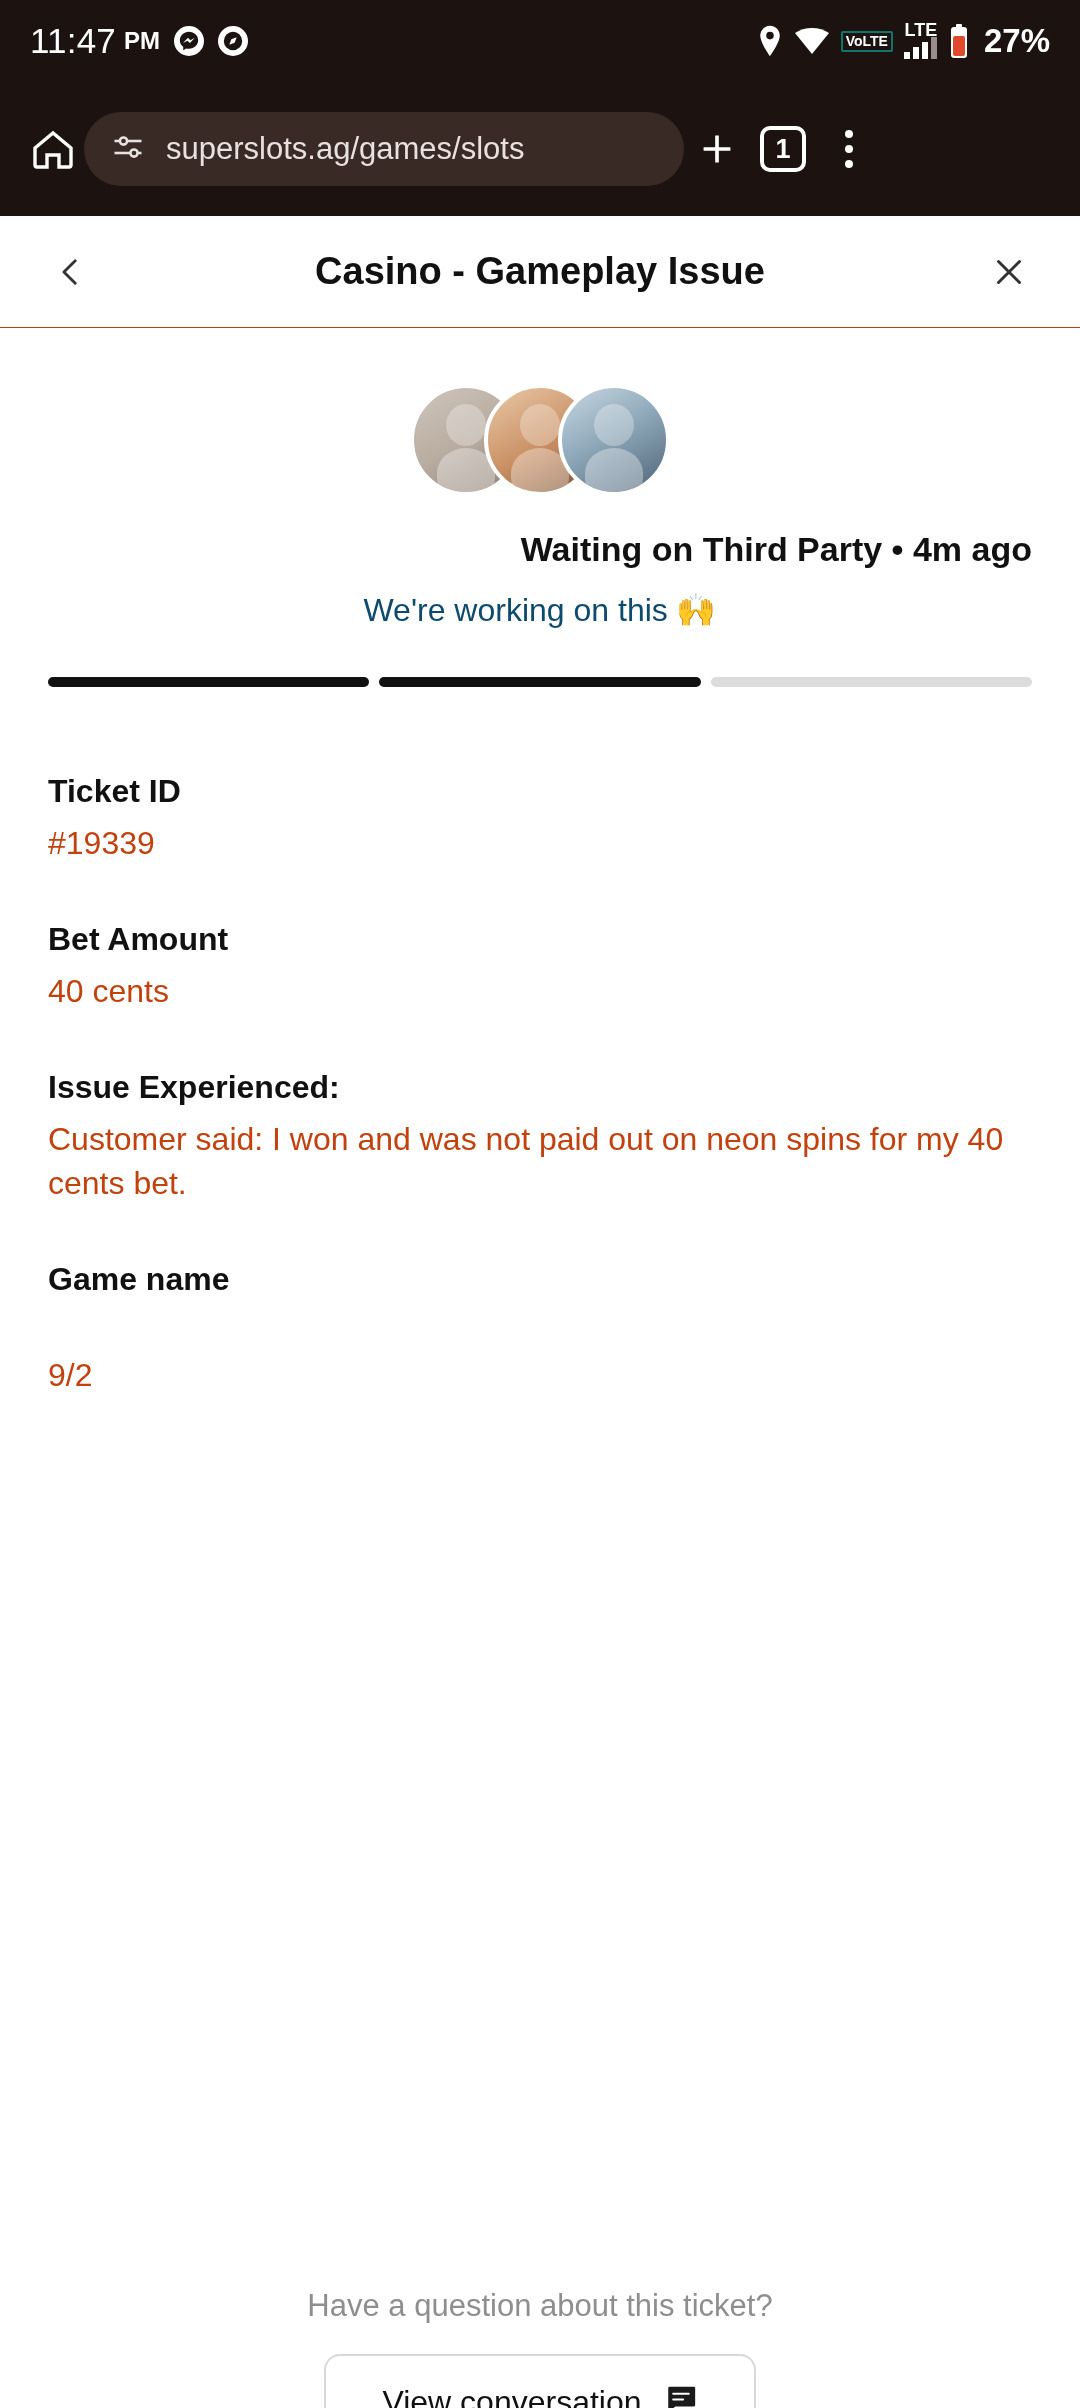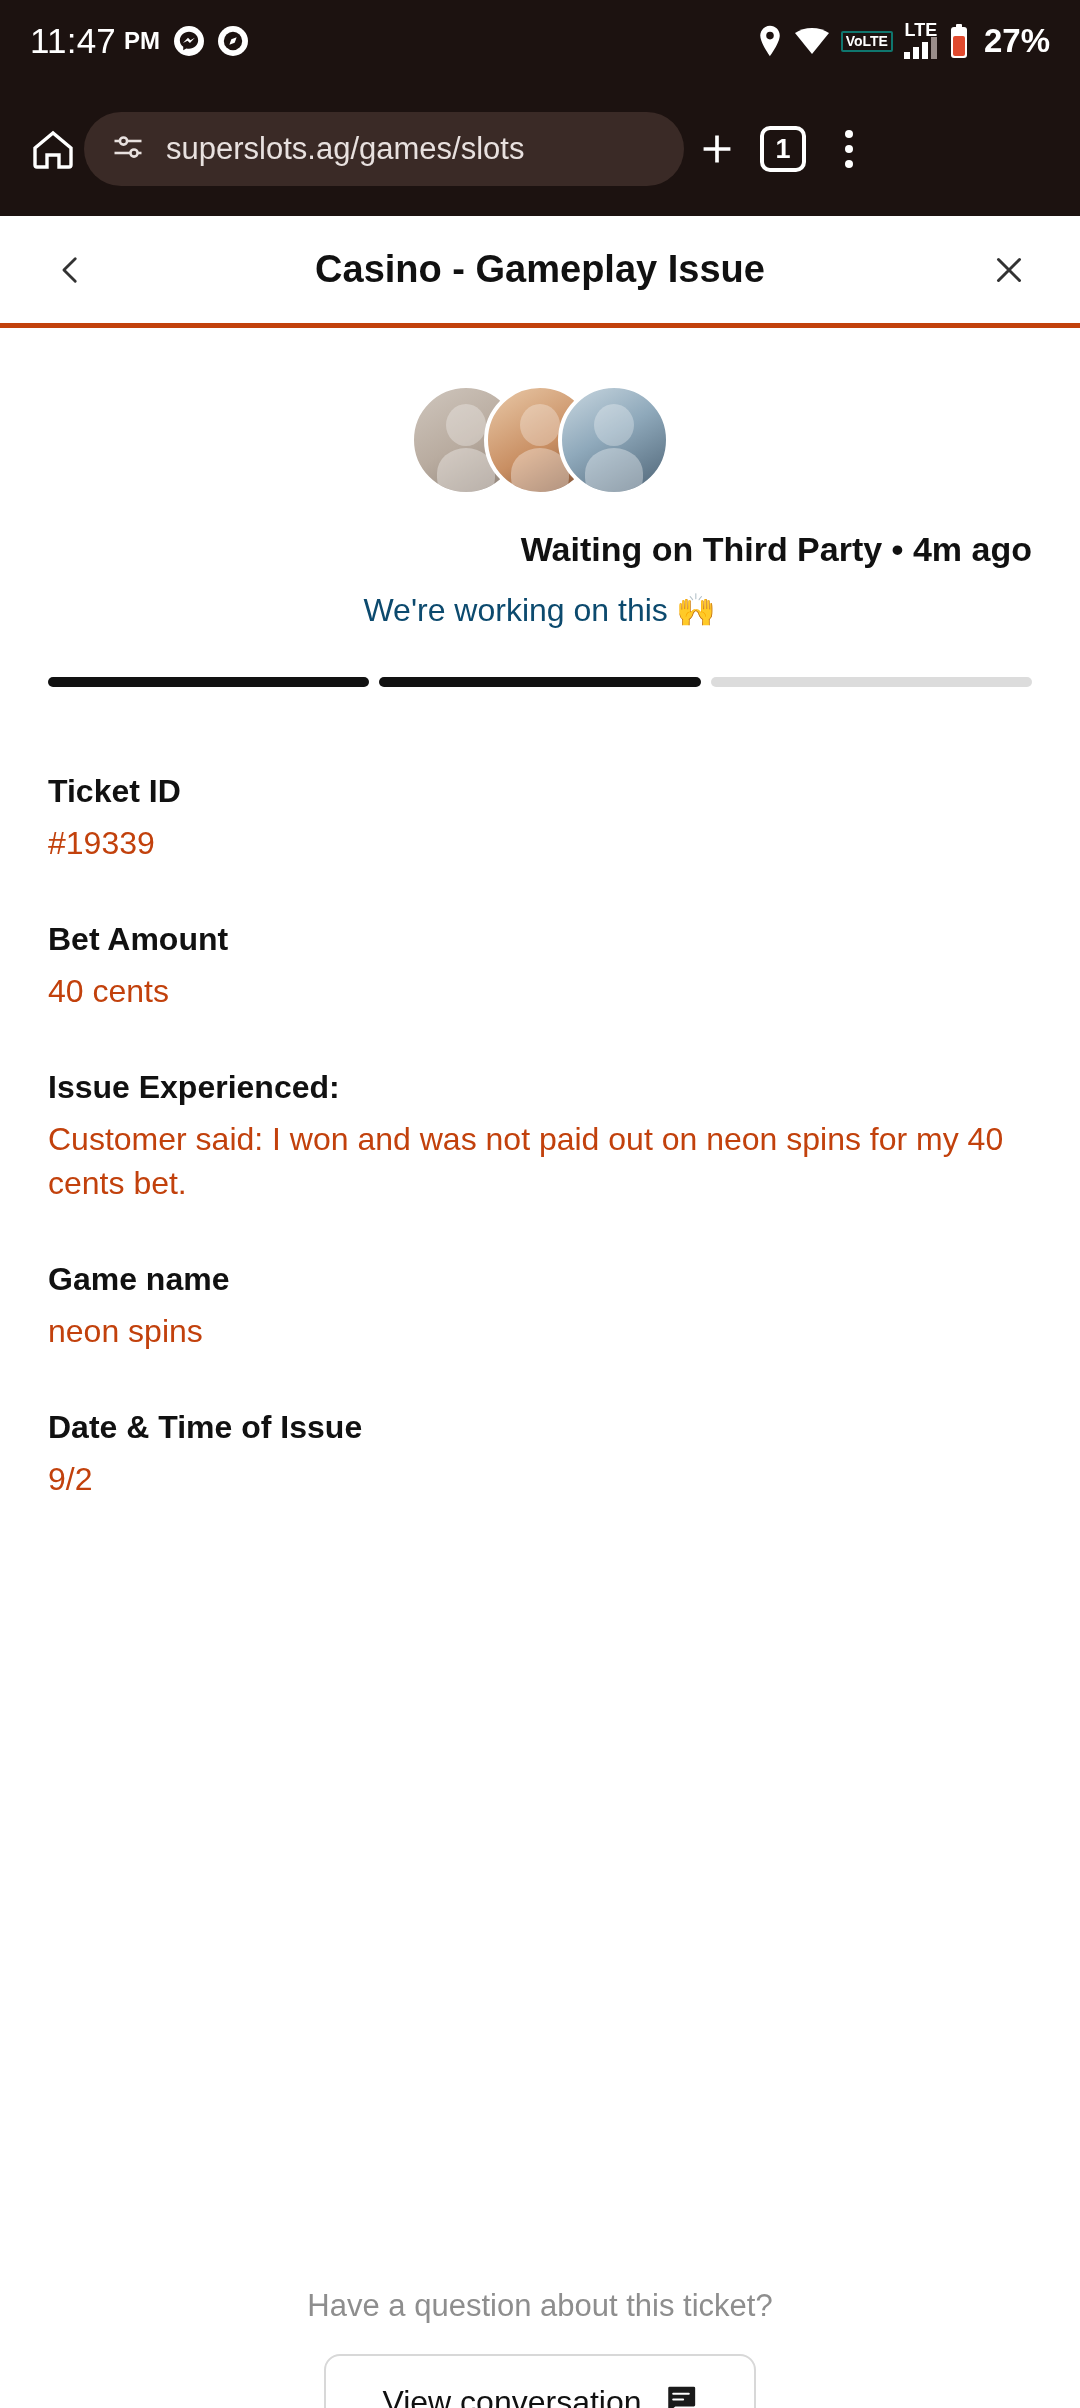--- a/index.html
+++ b/index.html
@@ -113,21 +113,21 @@
   .kebab { display:flex; flex-direction:column; gap:7px; align-items:center; }
   .kebab i { width: 8px; height: 8px; border-radius: 50%; background: #ffffff; display:block; }
 
   
   .app-header {
     height: 112px;
     background: #ffffff;
     display: flex;
     align-items: center;
     padding: 0 46px;
-    border-bottom: 5px solid #c2410c;
+    border-bottom: 1px solid #c2410c;
     position: relative;
   }
   .back-chevron {
     width: 50px; height: 50px;
     display: flex; align-items: center; justify-content: center;
   }
   .app-title {
     position: absolute;
     left: 0; right: 0;
     text-align: center;
@@ -379,24 +379,22 @@
       <div class="field">
         <div class="field-label">Bet Amount</div>
         <div class="field-value">40 cents</div>
       </div>
       <div class="field">
         <div class="field-label">Issue Experienced:</div>
         <div class="field-value">Customer said: I won and was not paid out on neon spins for my 40 cents bet.</div>
       </div>
       <div class="field">
         <div class="field-label">Game name</div>
-        <div class="field-value">neon spins</div>
       </div>
       <div class="field">
-        <div class="field-label">Date &amp; Time of Issue</div>
         <div class="field-value">9/2</div>
       </div>
     </div>
   </div>
 
   <div class="footer">
     <div class="footer-q">Have a question about this ticket?</div>
     <div class="conv-btn">
       <span>View conversation</span>
       <span>

